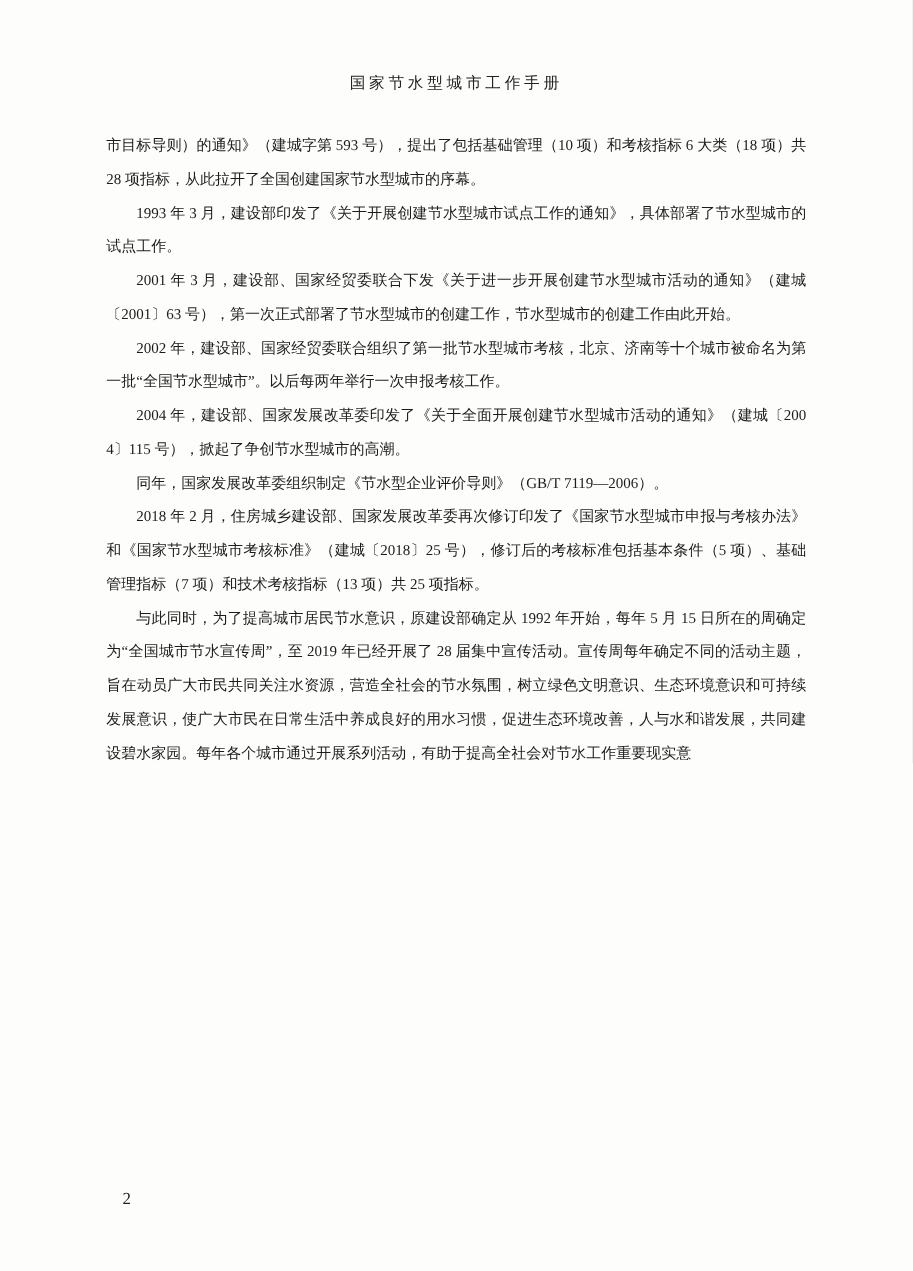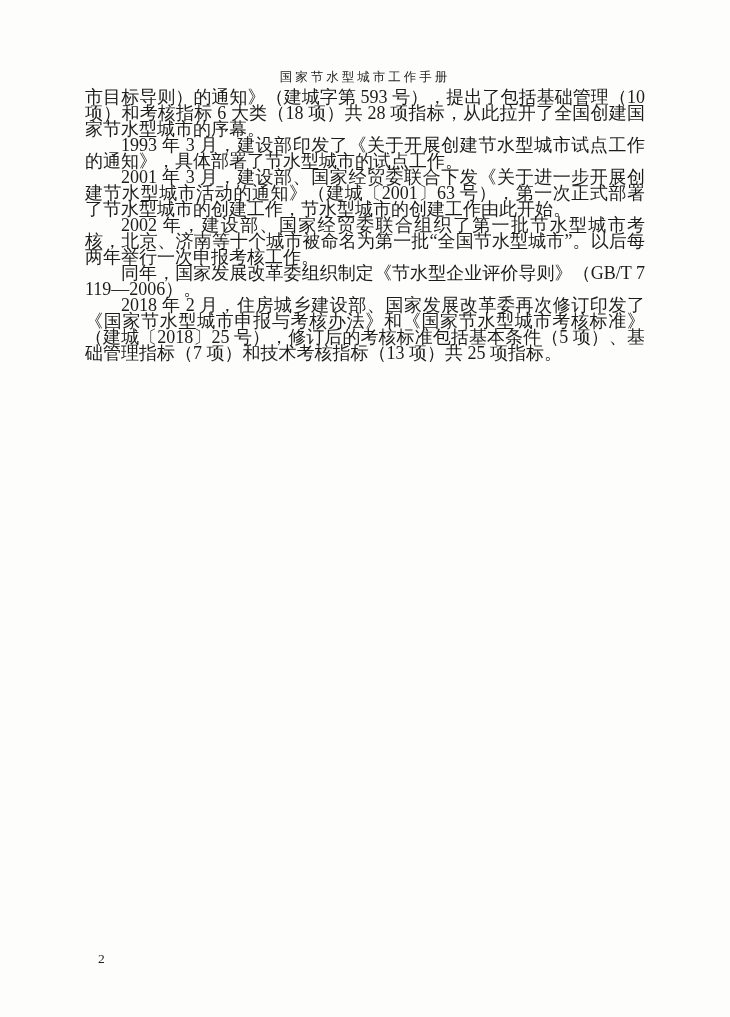--- a/index.html
+++ b/index.html
@@ -20,29 +20,28 @@
   }
   .running-header {
     position: absolute;
     top: 58px;
     left: 0;
     width: 100%;
     text-align: center;
     font-size: 12.5px;
     letter-spacing: 3px;
     color: #222;
-    margin-top: 11px;
   }
   .page-body {
     position: absolute;
-    top: 89px;
+    top: 103px;
     left: 85px;
     width: 560px;
-    font-size: 18px;
-    line-height: 16px;
+    font-size: 12px;
+    line-height: 27px;
     text-align: justify;
     text-justify: inter-ideograph;
     word-break: break-all;
   }
   .para {
     margin: 0;
     padding: 0;
     text-indent: 2em;
   }
   .para.no-indent {
@@ -61,21 +60,23 @@
 
 <div class="page">
 
   <div class="running-header">国家节水型城市工作手册</div>
 
   <div class="page-body">
     <p class="para no-indent">市目标导则）的通知》（建城字第 593 号），提出了包括基础管理（10 项）和考核指标 6 大类（18 项）共 28 项指标，从此拉开了全国创建国家节水型城市的序幕。</p>
     <p class="para">1993 年 3 月，建设部印发了《关于开展创建节水型城市试点工作的通知》，具体部署了节水型城市的试点工作。</p>
     <p class="para">2001 年 3 月，建设部、国家经贸委联合下发《关于进一步开展创建节水型城市活动的通知》（建城〔2001〕63 号），第一次正式部署了节水型城市的创建工作，节水型城市的创建工作由此开始。</p>
     <p class="para">2002 年，建设部、国家经贸委联合组织了第一批节水型城市考核，北京、济南等十个城市被命名为第一批“全国节水型城市”。以后每两年举行一次申报考核工作。</p>
+    <p class="para">2004 年，建设部、国家发展改革委印发了《关于全面开展创建节水型城市活动的通知》（建城〔2004〕115 号），掀起了争创节水型城市的高潮。</p>
     <p class="para">同年，国家发展改革委组织制定《节水型企业评价导则》（GB/T 7119—2006）。</p>
     <p class="para">2018 年 2 月，住房城乡建设部、国家发展改革委再次修订印发了《国家节水型城市申报与考核办法》和《国家节水型城市考核标准》（建城〔2018〕25 号），修订后的考核标准包括基本条件（5 项）、基础管理指标（7 项）和技术考核指标（13 项）共 25 项指标。</p>
+    <p class="para">与此同时，为了提高城市居民节水意识，原建设部确定从 1992 年开始，每年 5 月 15 日所在的周确定为“全国城市节水宣传周”，至 2019 年已经开展了 28 届集中宣传活动。宣传周每年确定不同的活动主题，旨在动员广大市民共同关注水资源，营造全社会的节水氛围，树立绿色文明意识、生态环境意识和可持续发展意识，使广大市民在日常生活中养成良好的用水习惯，促进生态环境改善，人与水和谐发展，共同建设碧水家园。每年各个城市通过开展系列活动，有助于提高全社会对节水工作重要现实意</p>
   </div>
 
   <div class="page-footer">
     <span>2</span>
   </div>
 
 </div>
 
 </body></html>

